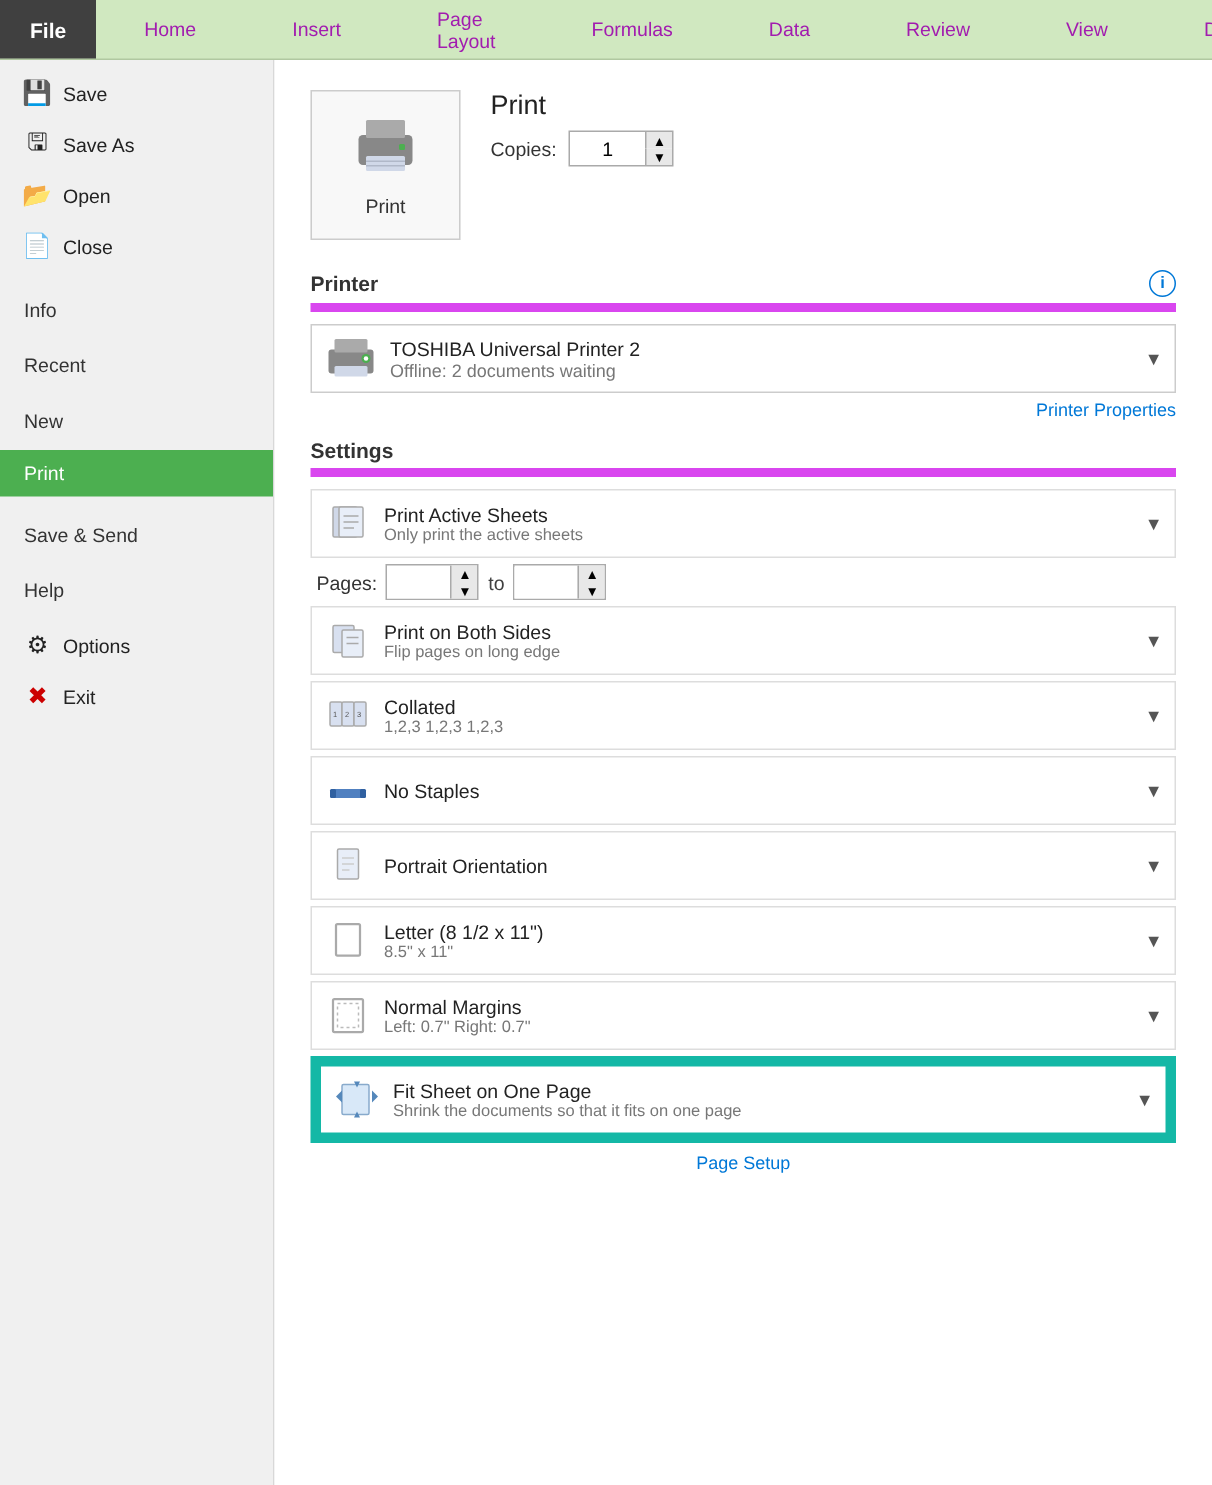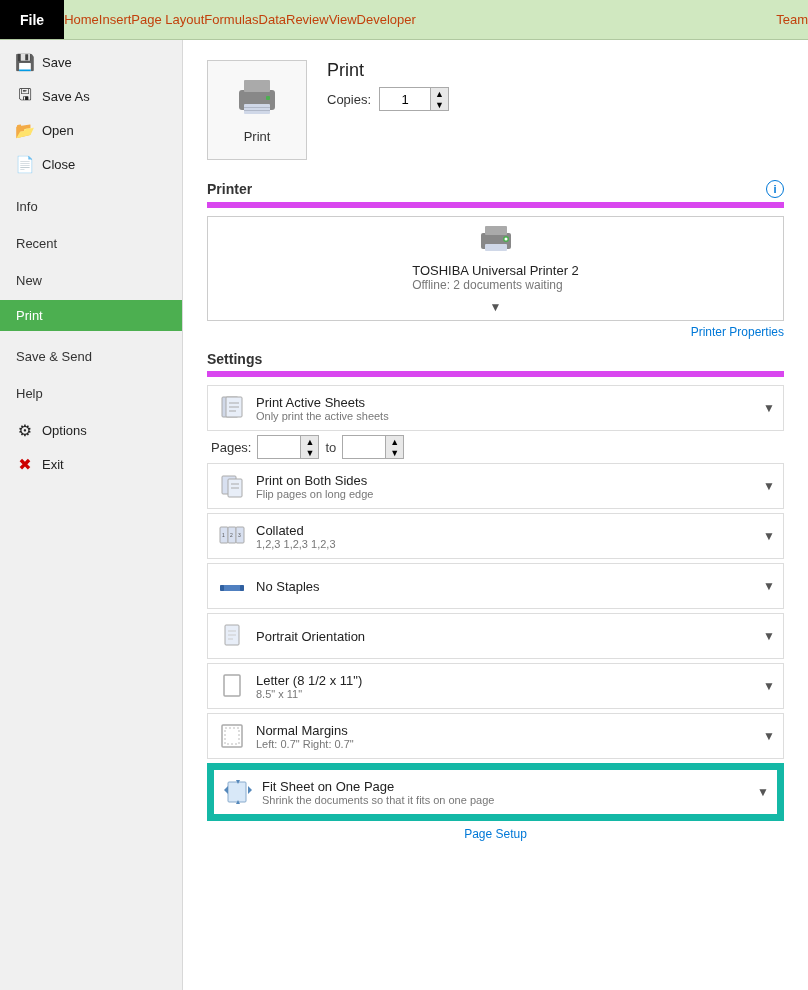--- a/index.html
+++ b/index.html
@@ -7,36 +7,36 @@
 
     
     .menu-bar {
       display: flex;
       align-items: center;
       background: #d0e8c0;
       height: 40px;
       border-bottom: 1px solid #b0c8a0;
     }
     .menu-bar .file-tab {
-      background: #000000;
+      background: #404040;
       color: #fff;
       padding: 0 20px;
       height: 100%;
       display: flex;
       align-items: center;
       font-weight: bold;
       font-size: 14px;
     }
     .menu-bar .menu-item {
-      padding: 0 0;
+      padding: 0 32px;
       height: 100%;
       display: flex;
       align-items: center;
       font-size: 13px;
-      color: #c2410c;
+      color: #a21caf;
       cursor: pointer;
     }
     .menu-bar .spacer { flex: 1; }
 
     
     .main-layout {
       display: flex;
       height: calc(990px - 40px);
     }
 
@@ -188,21 +188,20 @@
     
     .printer-dropdown {
       display: flex;
       align-items: center;
       border: 1px solid #ccc;
       padding: 6px 8px;
       cursor: pointer;
       margin-bottom: 4px;
       background: #fff;
       gap: 8px;
-      flex-direction: column;
     }
     .printer-info { flex: 1; }
     .printer-name { font-size: 13px; color: #222; font-weight: 500; }
     .printer-status { font-size: 12px; color: #777; }
     .dropdown-arrow { color: #555; font-size: 12px; }
     .printer-properties-link {
       text-align: right;
       color: #0078d7;
       font-size: 12px;
       cursor: pointer;

